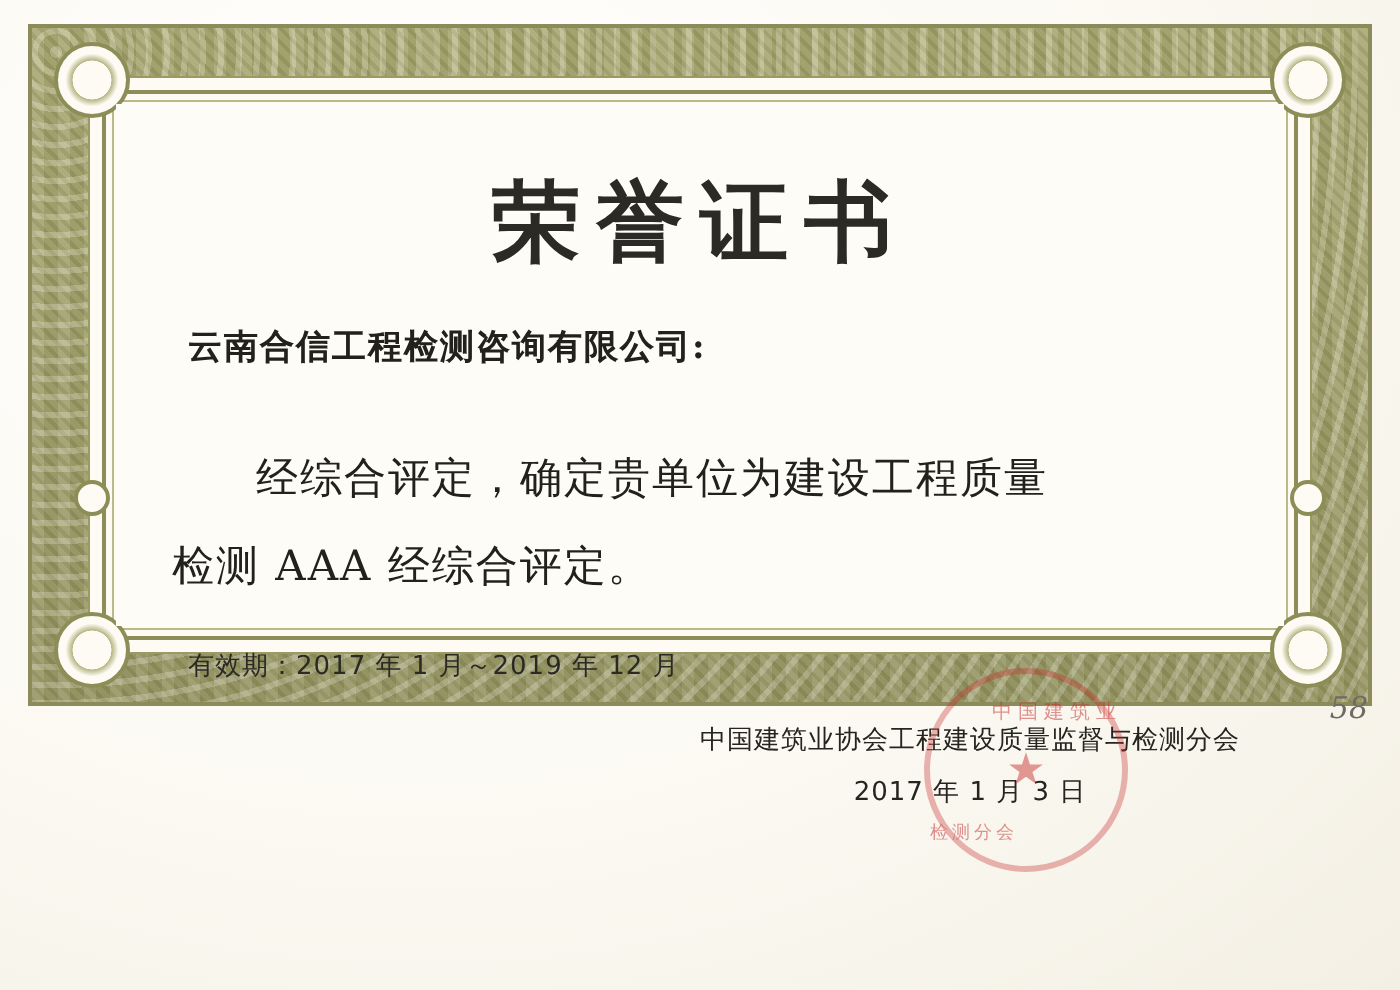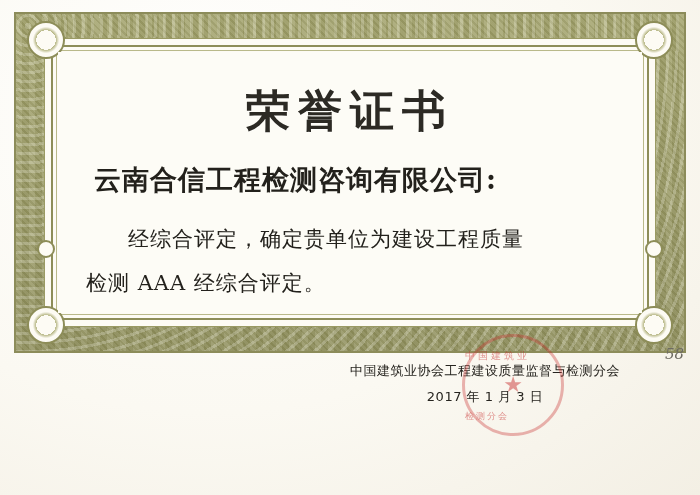--- a/index.html
+++ b/index.html
@@ -148,21 +148,21 @@
     letter-spacing: 8px;
     color: #2c2a24;
     text-shadow: 0 1px 0 rgba(255,255,255,0.6);
   }
 
   .recipient {
     position: absolute;
     left: 36px;
     top: 110px;
     font-family: "DejaVu Serif", "Liberation Serif", serif;
-    font-size: 27px;
+    font-size: 17px;
     font-weight: bold;
     color: #23211c;
     letter-spacing: 1px;
   }
 
   .body-text {
     position: absolute;
     left: 28px;
     right: 12px;
     top: 165px;
@@ -214,21 +214,21 @@
     top: 50%;
     transform: translate(-50%, -50%);
     color: rgba(198, 40, 40, 0.75);
     font-size: 22px;
     line-height: 1;
   }
   .seal .seal-text {
     position: absolute;
     left: 0; right: 0;
     top: 12px;
-    text-align: left;
+    text-align: right;
     font-family: "DejaVu Sans", "Liberation Sans", sans-serif;
     font-size: 10px;
     color: rgba(198, 40, 40, 0.8);
     letter-spacing: 3px;
   }
   .seal .seal-text-bottom {
     position: absolute;
     left: 0; right: 0;
     bottom: 10px;
     text-align: left;
@@ -277,20 +277,21 @@
 
     <div class="recipient">云南合信工程检测咨询有限公司:</div>
 
     <div class="body-text">
       <div>
         <span class="indent"></span><span>经综合评定，确定贵单位为建设工程质量</span>
       </div>
       <div>检测 AAA 经综合评定。</div>
     </div>
 
+    <div class="validity">有效期：2017 年 1 月～2019 年 12 月</div>
 
     <div class="signoff">
       <div>中国建筑业协会工程建设质量监督与检测分会</div>
       <div>2017 年 1 月 3 日</div>
     </div>
 
     <div class="seal">
       <div class="seal-text">中国建筑业</div>
       <div class="seal-star">★</div>
       <div class="seal-text-bottom">检测分会</div>

